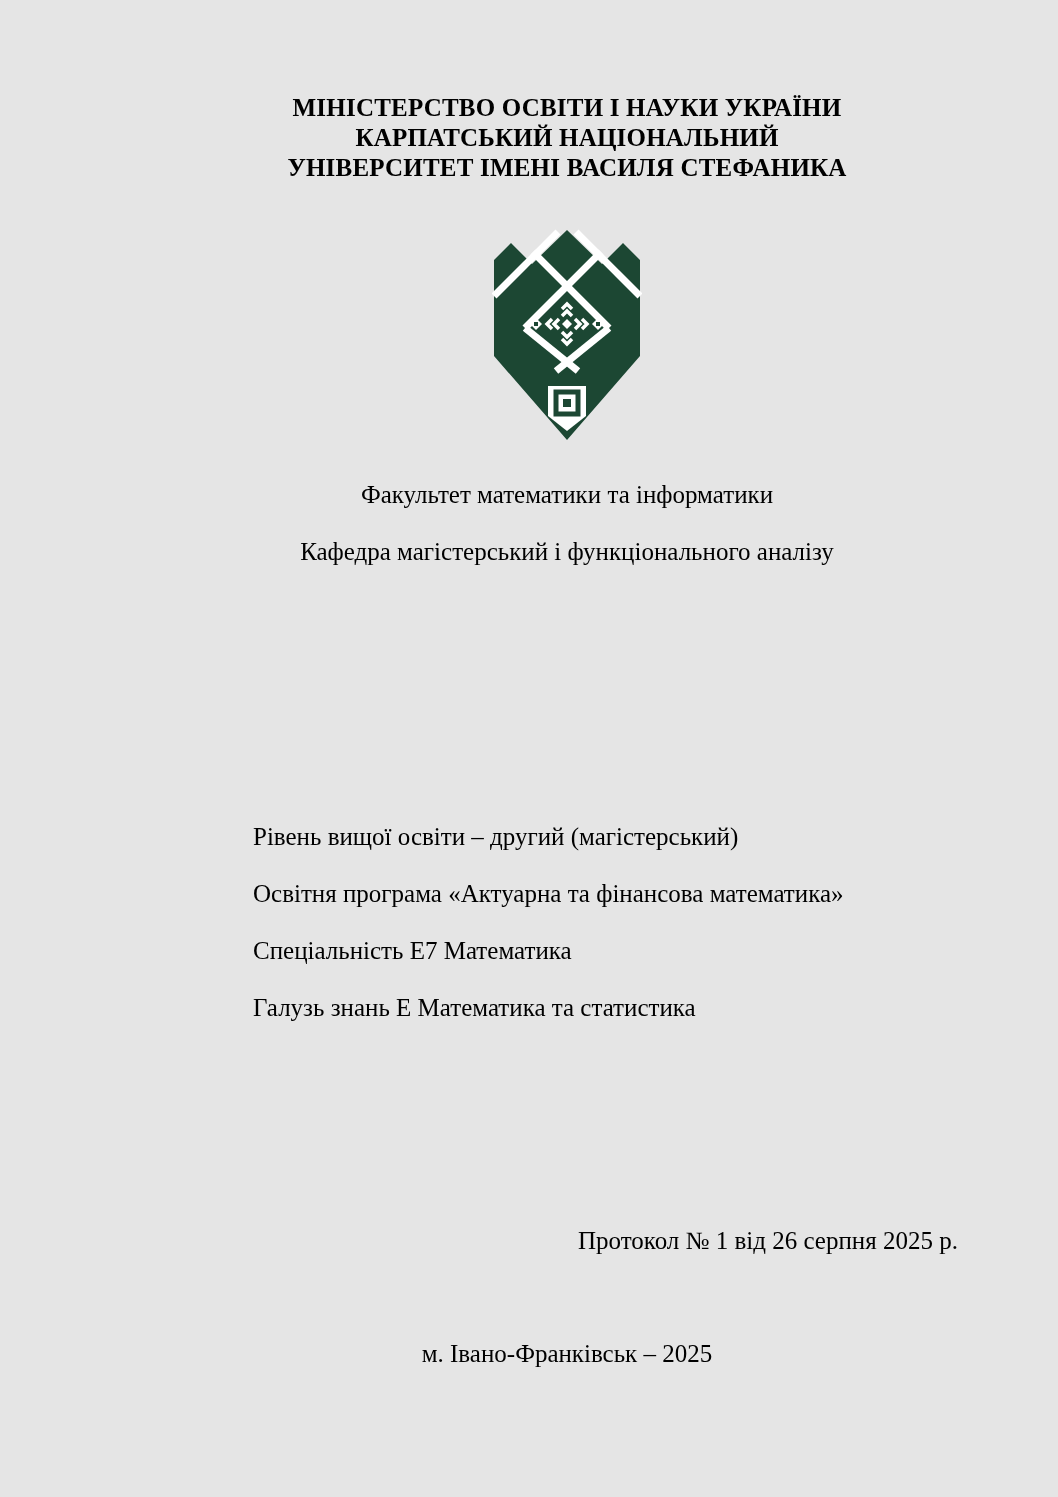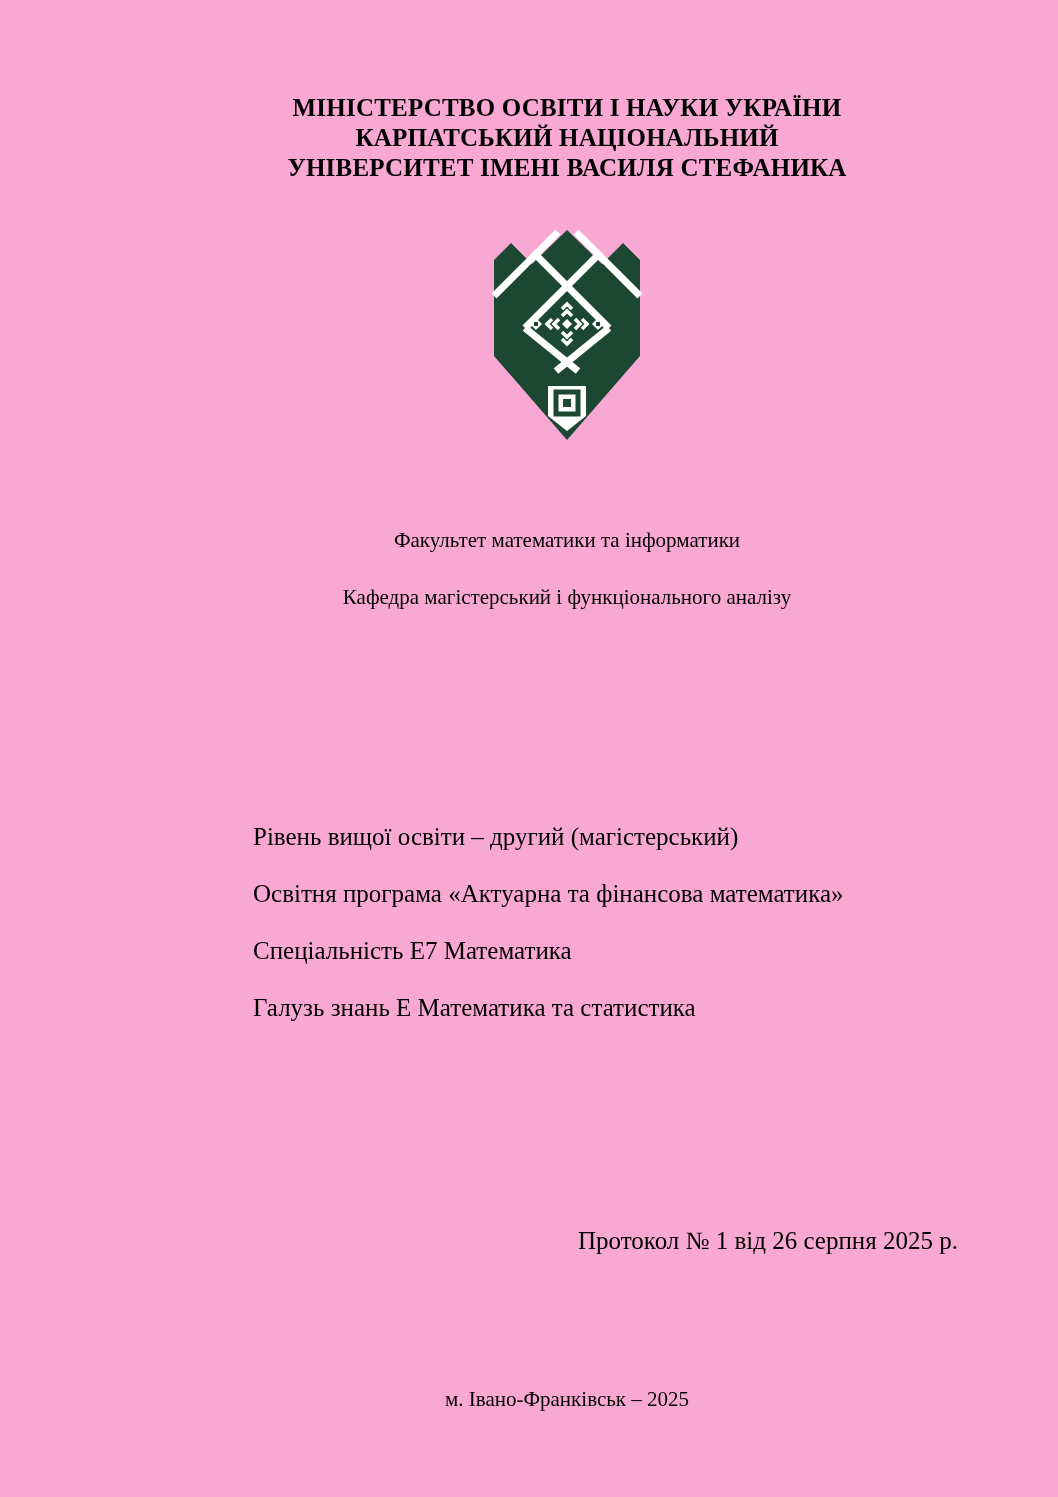--- a/index.html
+++ b/index.html
@@ -1,35 +1,35 @@
 <!DOCTYPE html>
 <html><head>
 <meta charset="utf-8">
 <style>
   html,body{margin:0;padding:0;background:#ffffff;}
   .page{
     position:relative;
     width:1058px;height:1497px;
-    background:#f9a8d4;
+    background:#e5e5e5;
     font-family:"Liberation Serif","DejaVu Serif",serif;
     color:#000;
     overflow:hidden;
   }
   
   .content{position:absolute;left:151px;width:832px;}
   .centered{text-align:center;}
   .hdr{
     top:93px;
     font-size:25px;font-weight:bold;line-height:30px;
     letter-spacing:0.2px;
   }
   .logo-wrap{
     position:absolute;left:492px;top:226px;width:150px;height:216px;
   }
-  .line25{font-size:21px;line-height:30px;margin-top:45px;}
+  .line25{font-size:25px;line-height:30px;}
   .bold{font-weight:bold;}
   .faculty{top:480px;}
   .department{top:537px;}
   .doctype{top:649px;}
   .course{top:706px;}
   .details{top:822px;text-align:left;padding-left:102px;}
   .details .dline{margin:0 0 27px 0;font-size:25px;line-height:30px;}
   .approval{
     position:absolute;left:578px;top:1226px;
     font-size:25px;line-height:30px;text-align:left;

